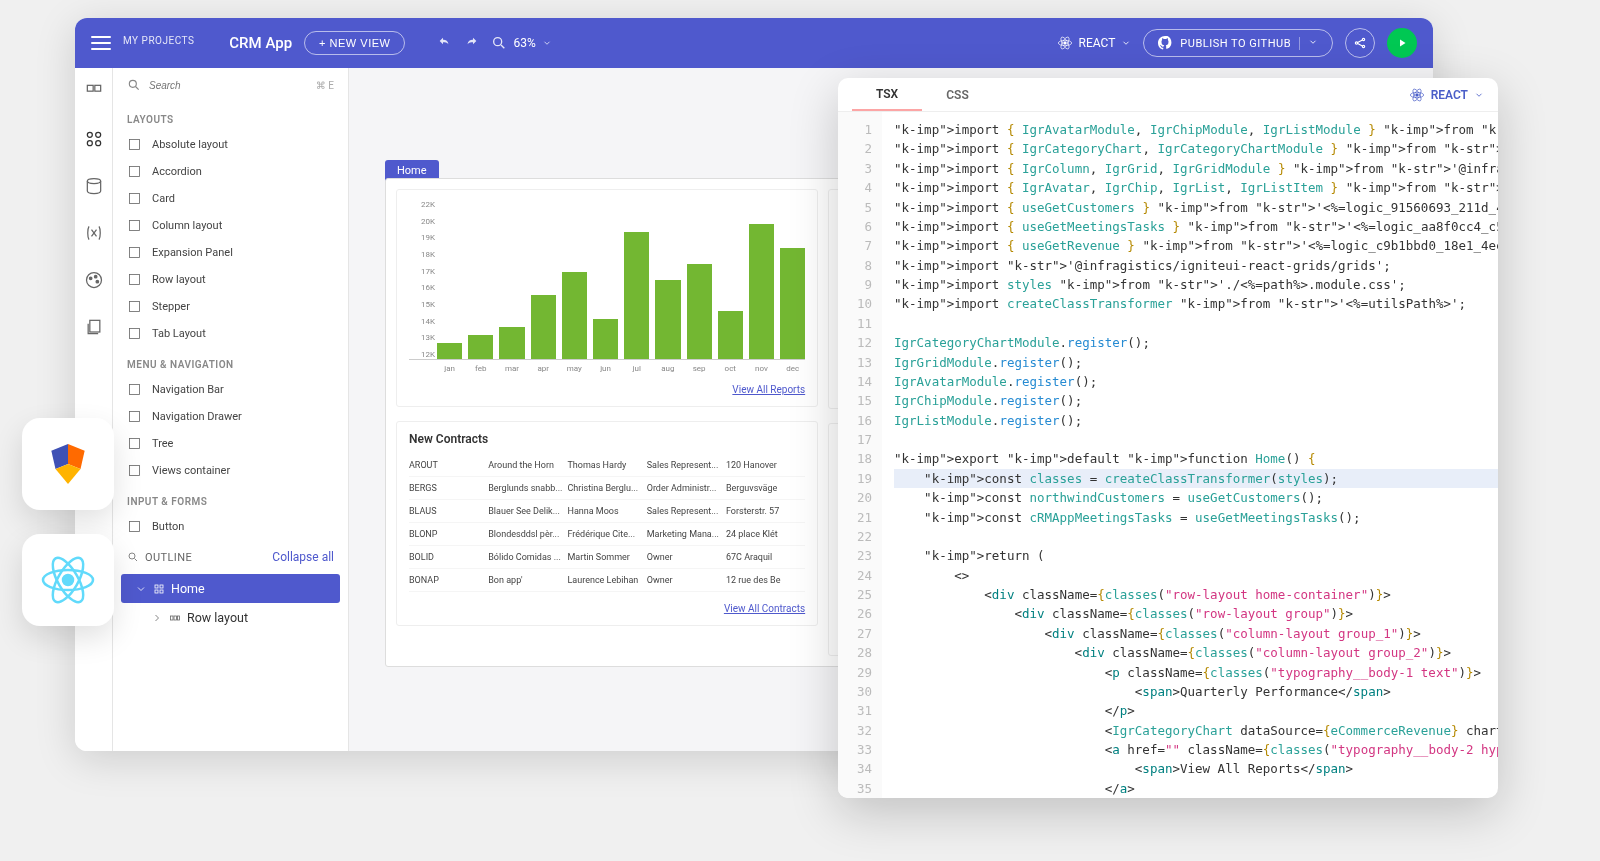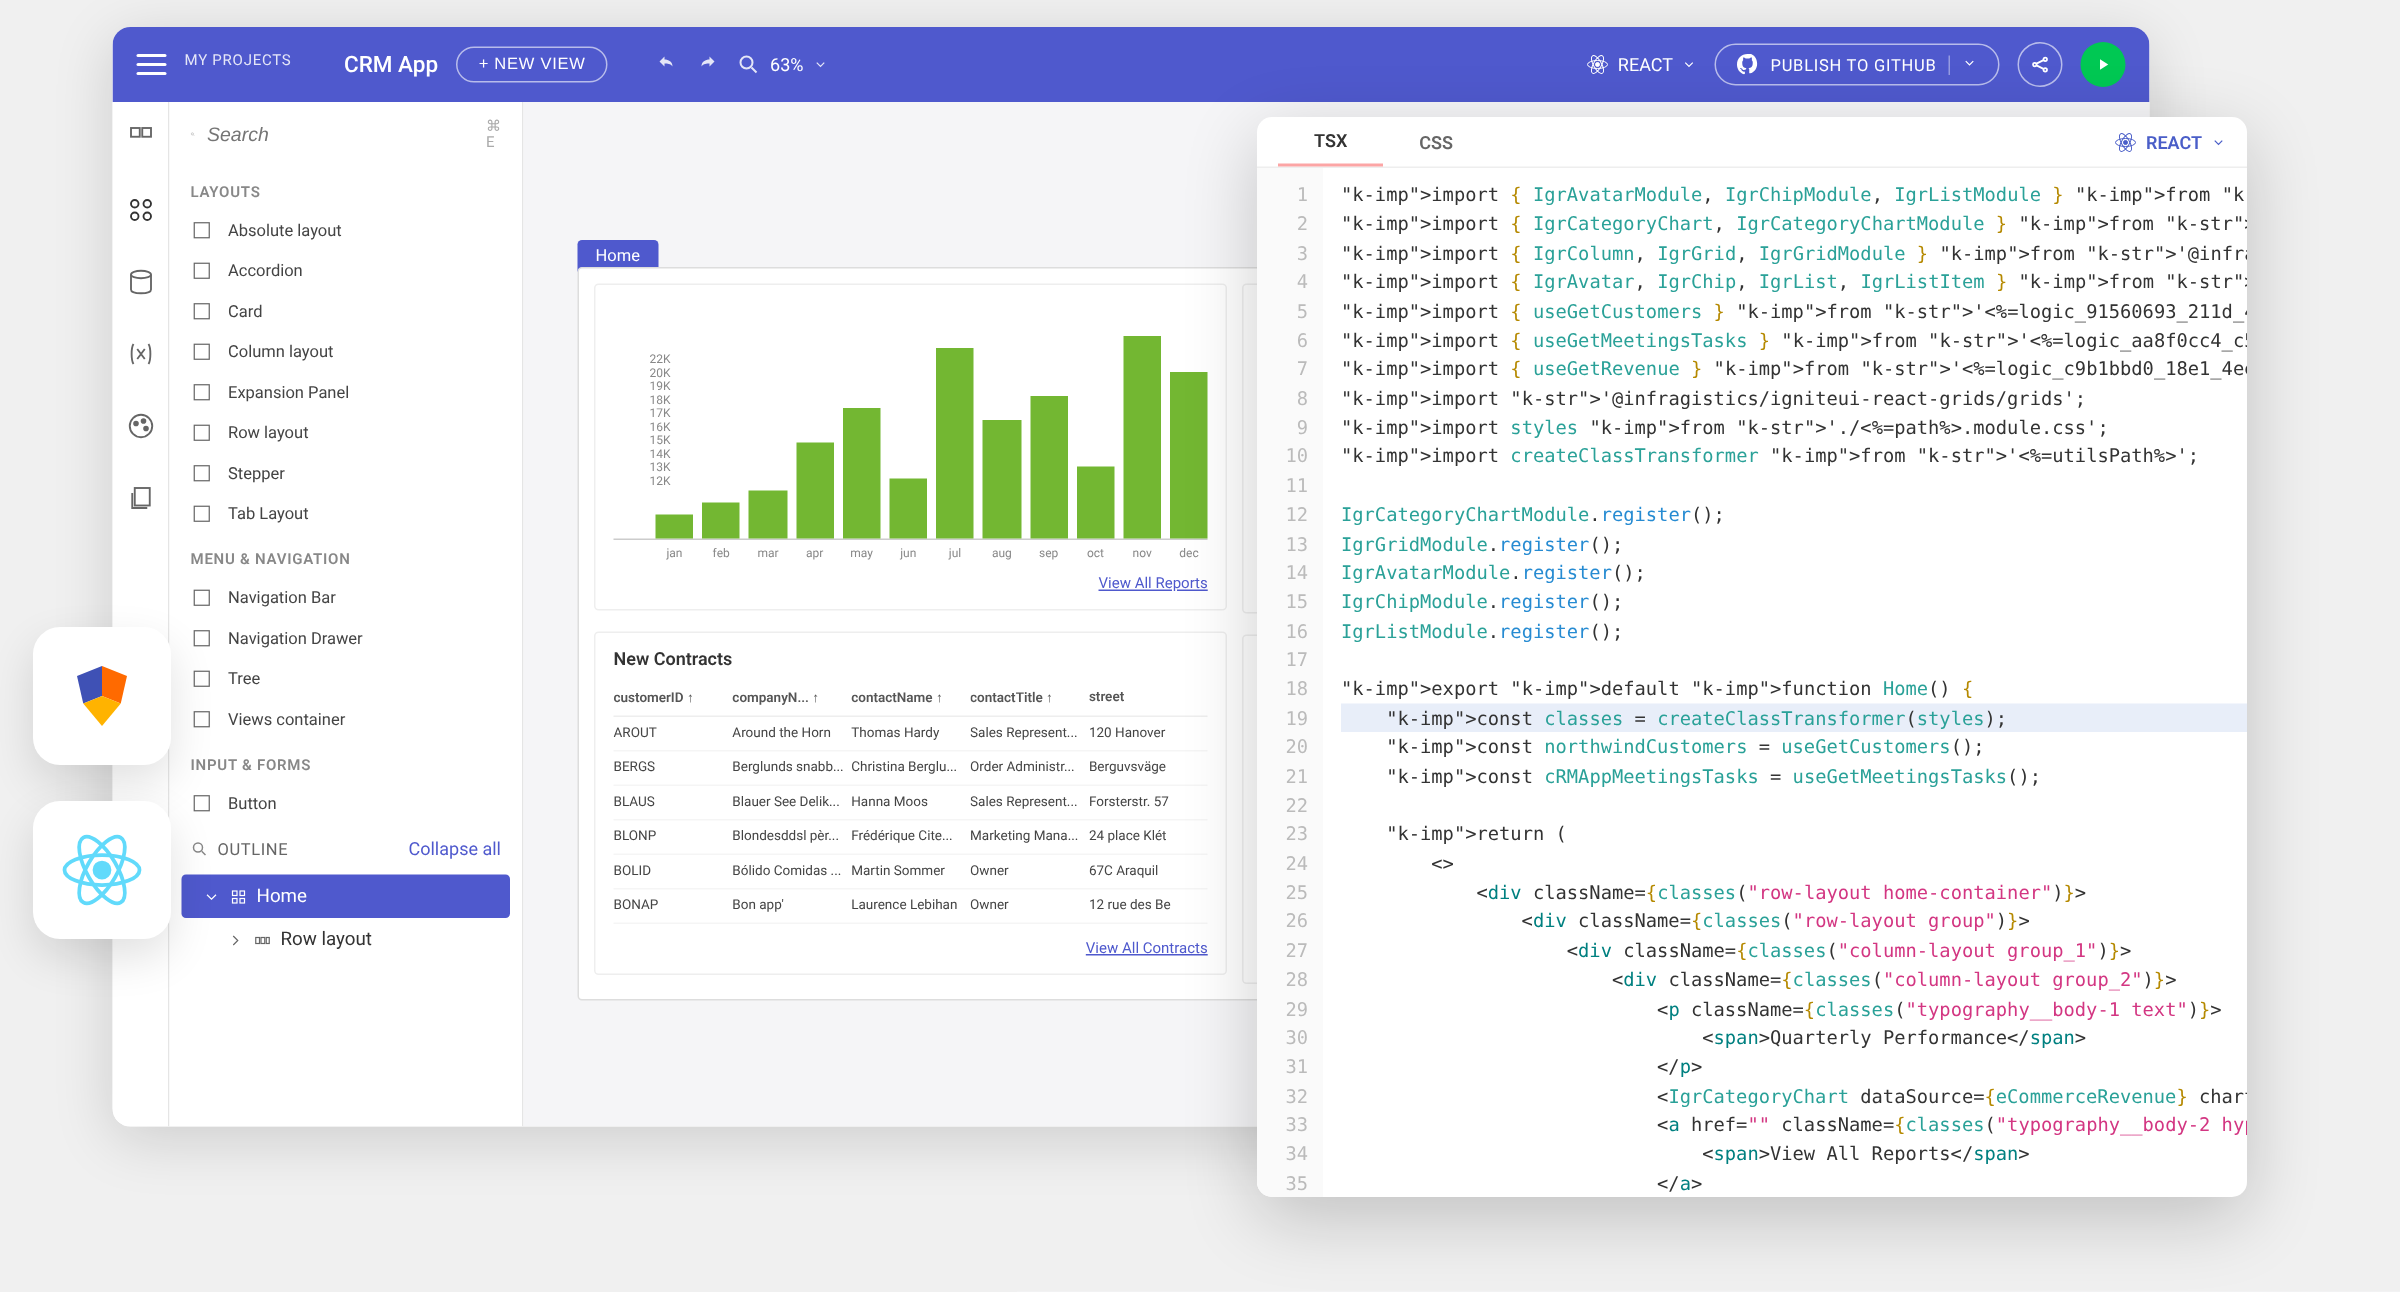--- a/index.html
+++ b/index.html
@@ -19,40 +19,40 @@
 .react-sel { display: flex; align-items: center; gap: 6px; font-size: 12px; cursor: pointer; }
 .pub { border: 1px solid rgba(255,255,255,.6); border-radius: 18px; padding: 6px 14px; display: flex; align-items: center; gap: 8px; font-size: 11px; letter-spacing: .5px; cursor: pointer; }
 .circbtn { width: 30px; height: 30px; border-radius: 50%; border: 1px solid rgba(255,255,255,.6); display: flex; align-items: center; justify-content: center; cursor: pointer; }
 .play { background: #00c853; border: none; }
 .main { display: flex; height: calc(100% - 50px); }
 .iconrail { width: 38px; background: #fff; border-right: 1px solid #e5e5e5; display: flex; flex-direction: column; align-items: center; padding-top: 14px; gap: 24px; }
 .iconrail svg { width: 20px; height: 20px; stroke: #666; fill: none; stroke-width: 1.5; cursor: pointer; }
 .iconrail .active svg { stroke: #333; }
 .sidebar { width: 236px; background: #fff; border-right: 1px solid #e5e5e5; display: flex; flex-direction: column; overflow-y: auto; }
 .search { display: flex; align-items: center; padding: 10px 14px; gap: 8px; color: #888; }
-.search input { border: none; outline: none; flex: 1; font-style: italic; font-size: 13px; color: #666; }
+.search input { border: none; outline: none; flex: 1; font-style: italic; font-size: 10px; color: #666; }
 .kbd { font-size: 10px; color: #aaa; }
 .section-h { padding: 12px 14px 6px; font-size: 10px; letter-spacing: .5px; color: #888; font-weight: 600; }
 .comp-item { display: flex; align-items: center; gap: 10px; padding: 6px 14px; font-size: 11px; color: #444; cursor: pointer; }
 .comp-item svg { width: 15px; height: 15px; stroke: #666; fill: none; stroke-width: 1.3; }
 .outline-h { display: flex; align-items: center; justify-content: space-between; padding: 10px 14px; font-size: 11px; letter-spacing: .4px; color: #666; cursor: pointer; }
 .outline-h a { color: #4f59cd; font-size: 12px; letter-spacing: 0; }
 .tree-node { display: flex; align-items: center; gap: 6px; padding: 7px 14px; font-size: 12.5px; cursor: pointer; }
 .tree-node.sel { background: #4f59cd; color: #fff; margin: 0 8px; border-radius: 3px; }
 .tree-node.sel svg { stroke: #fff; }
 .tree-node svg { width: 12px; height: 12px; stroke: #666; fill: none; stroke-width: 1.6; }
 .canvas { flex: 1; background: #f5f5f7; position: relative; overflow: hidden; }
 .tab-chip { position: absolute; left: 36px; top: 92px; background: #4f59cd; color: #fff; font-size: 11px; padding: 4px 12px; border-radius: 3px 3px 0 0; }
 .preview { position: absolute; left: 36px; top: 110px; width: 718px; border: 1px solid #ddd; background: #fff; border-radius: 3px; padding: 10px; display: flex; gap: 10px; }
 .col-left { flex: 1.6; display: flex; flex-direction: column; gap: 14px; }
 .col-right { flex: 1; display: flex; flex-direction: column; gap: 14px; }
 .card { border: 1px solid #eee; border-radius: 3px; padding: 10px 12px; }
 .card-title { font-size: 12px; font-weight: 600; margin-bottom: 8px; }
 .chart { height: 160px; display: flex; align-items: flex-end; gap: 6px; padding-left: 28px; position: relative; border-bottom: 1px solid #ccc; }
-.y-ticks { position: absolute; left: 12px; top: 0; bottom: 0; width: 26px; display: flex; flex-direction: column; justify-content: center; font-size: 8px; color: #888; text-align: right; }
+.y-ticks { position: absolute; left: 0; top: 0; bottom: 0; width: 26px; display: flex; flex-direction: column; justify-content: space-between; font-size: 8px; color: #888; text-align: right; }
 .bar { flex: 1; background: #73b732; }
 .x-ticks { display: flex; gap: 6px; padding-left: 28px; font-size: 8px; color: #888; margin-top: 4px; }
 .x-ticks span { flex: 1; text-align: center; }
 .link-r { text-align: right; margin-top: 8px; }
 .link-r a { color: #4f59cd; font-size: 10px; text-decoration: underline; }
 .grid { font-size: 9px; }
 .grid-h, .grid-r { display: flex; }
 .grid-h { font-weight: 600; color: #555; border-bottom: 1px solid #eee; padding: 6px 0; }
 .grid-r { padding: 6px 0; border-bottom: 1px solid #f5f5f5; color: #444; }
 .gc { flex: 1; overflow: hidden; white-space: nowrap; text-overflow: ellipsis; padding-right: 4px; }
@@ -354,27 +354,20 @@
                 <span>sep</span>
                 <span>oct</span>
                 <span>nov</span>
                 <span>dec</span>
               </div>
             <div class="link-r"><a>View All Reports</a></div>
           </div>
           <div class="card">
             <div class="card-title">New Contracts</div>
             <div class="grid" id="grid">
-                <div class="grid-h">
-                  <div class="gc">customerID ↑</div>
-                  <div class="gc">companyN... ↑</div>
-                  <div class="gc">contactName ↑</div>
-                  <div class="gc">contactTitle ↑</div>
-                  <div class="gc">street</div>
-                </div>
                 <div class="grid-r">
                   <div class="gc">AROUT</div>
                   <div class="gc">Around the Horn</div>
                   <div class="gc">Thomas Hardy</div>
                   <div class="gc">Sales Represent...</div>
                   <div class="gc">120 Hanover</div>
                 </div>
                 <div class="grid-r">
                   <div class="gc">BERGS</div>
                   <div class="gc">Berglunds snabb...</div>

